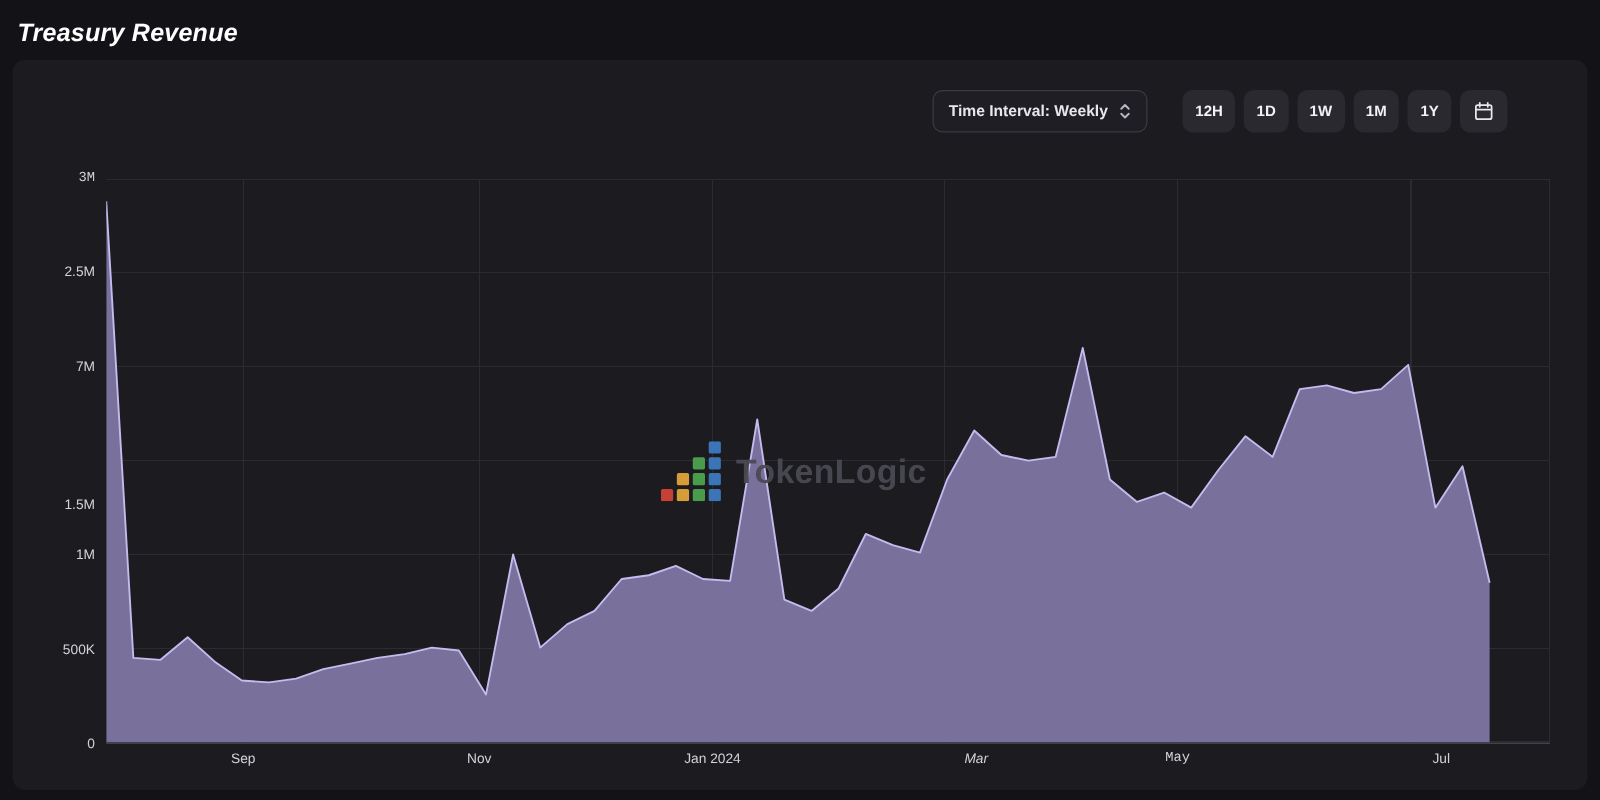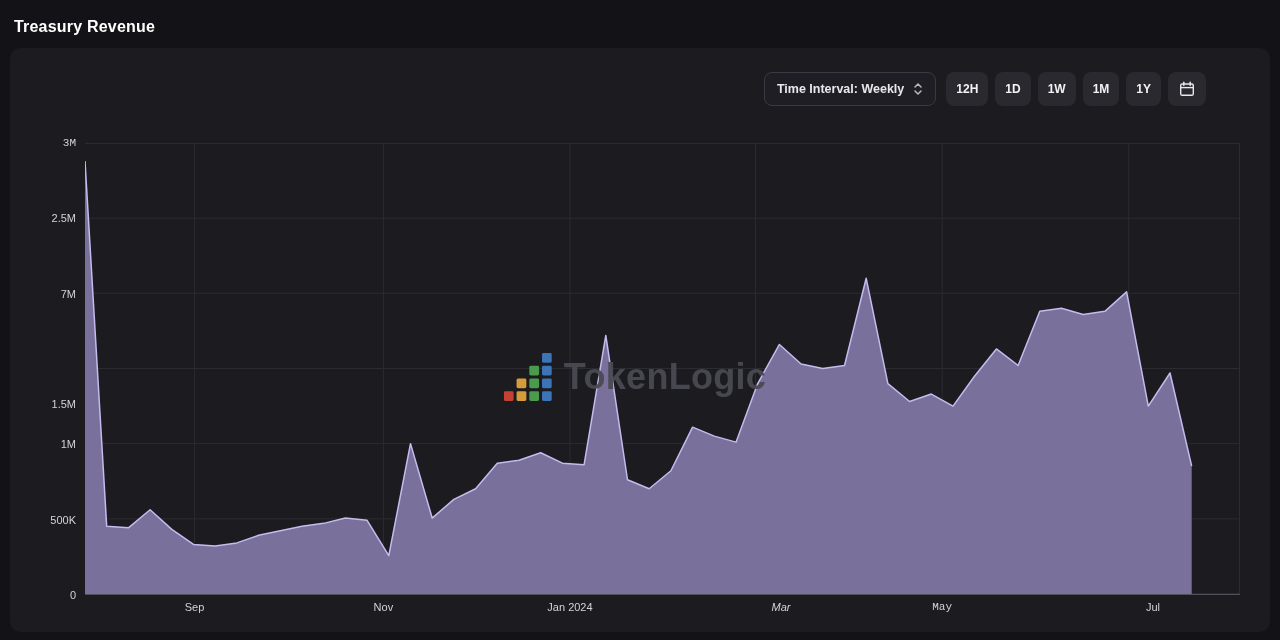--- a/index.html
+++ b/index.html
@@ -5,36 +5,36 @@
   * { margin:0; padding:0; box-sizing:border-box; }
   html,body {
     width:1280px; height:640px;
     background:#131317;
     font-family:"Liberation Sans", sans-serif;
     overflow:hidden;
   }
   .page-header {
     height:48px; display:flex; align-items:center; padding:6px 14px 0 14px;
   }
-  .page-title { color:#ffffff; font-size:16px; font-weight:700; letter-spacing:.2px; }
+  .page-title { color:#ffffff; font-size:20px; font-weight:700; letter-spacing:.2px;font-style:italic; }
 
   .card {
     position:relative; margin:0 10px; height:584px;
     background:#1b1b20; border-radius:10px;
   }
 
   .controls {
     position:absolute; top:24px; right:64px;
     display:flex; align-items:center; gap:7px;
   }
   .dropdown {
     height:34px; display:flex; align-items:center; gap:9px;
     background:#1e1e24; border:1px solid #3a3a42; border-radius:8px;
     color:#e8e8ec; font-size:12.5px; font-weight:700; font-family:inherit;
-    padding:0 12px; cursor:pointer; margin-right:3px;
+    padding:0 12px; cursor:pointer; margin-right:21px;
   }
   .ctl-btn {
     height:34px; min-width:34px; padding:14px 10px;
     display:flex; align-items:center; justify-content:center;
     background:#29292f; border:none; border-radius:8px;
     color:#f2f2f4; font-size:12px; font-weight:700; font-family:inherit;
     cursor:pointer;
   }
   .icon-btn { width:38px; padding:0; }
 
@@ -47,21 +47,21 @@
   .tick { position:absolute; font-size:11px; color:#d2d2d8; line-height:14px; }
   .y-tick { left:0; width:66px; text-align:right; }
   .x-tick { top:552px; width:80px; text-align:center; }
 
   .watermark {
     position:absolute; left:550px; top:234px; transform:translate(-50%,-50%);
     display:flex; align-items:center; gap:12px;
     pointer-events:none; opacity:.95;
   }
   .wm-logo { width:48px; height:48px; }
-  .wm-text { color:#4a4a53; font-size:36px; font-weight:700; letter-spacing:.3px; }
+  .wm-text { color:#4a4a53; font-size:27px; font-weight:700; letter-spacing:.3px; }
 </style>
 </head>
 <body style="background: rgb(19, 19, 23);">
 
 <div class="page-header">
   <h1 class="page-title">Treasury Revenue</h1>
 </div>
 
 <div class="card">
 

